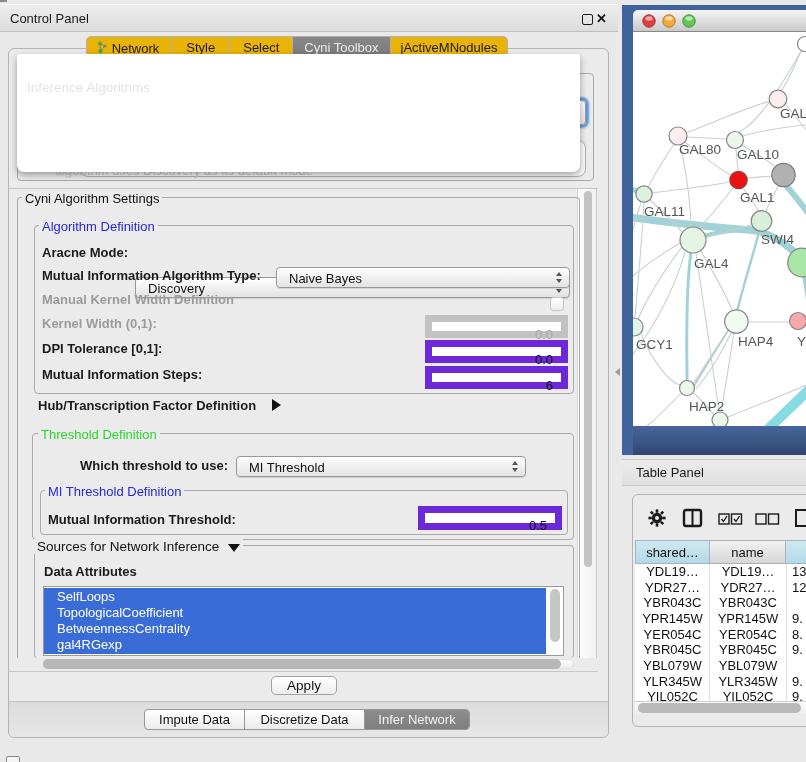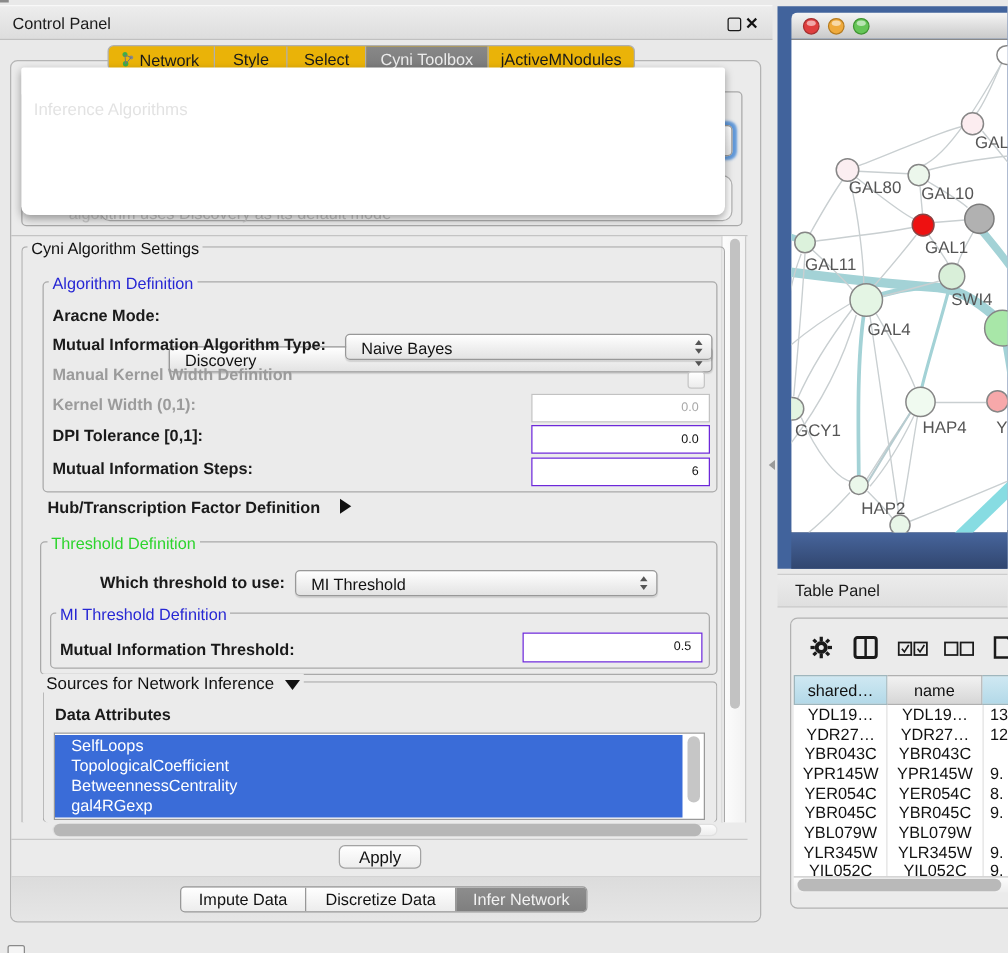--- a/index.html
+++ b/index.html
@@ -11,21 +11,21 @@
   .dis { color:#9b9b9b; }
   .combo { position:absolute; border:1px solid #989898; border-radius:4px;
     background:linear-gradient(#ffffff,#f2f2f2 45%,#e3e3e3); font-size:13px; color:#111;
     box-shadow:0 1px 1px rgba(0,0,0,0.12); }
   .combo .ct { position:absolute; left:12px; top:3px; }
   .arr { position:absolute; right:7px; display:flex; flex-direction:column; align-items:center; }
   .arr .up { display:block; width:0;height:0;border-left:3.5px solid transparent;border-right:3.5px solid transparent;
     border-bottom:4.5px solid #555; margin-bottom:2.5px; }
   .arr .dn { display:block; width:0;height:0;border-left:3.5px solid transparent;border-right:3.5px solid transparent;
     border-top:4.5px solid #555; }
-  .tf { position:absolute; background:#fff; border:1px solid #6d28d9; font-size:10px;
+  .tf { position:absolute; background:#fff; border:7px solid #6d28d9; font-size:13px;
     color:#111; text-align:right; padding:4.5px 8px 0 0; }
 </style>
 </head>
 <body>
 
 <div class="abs" style="left:0;top:0;width:7px;height:2px;background:#8a8a8a;"></div>
 <div class="abs" style="left:0;top:4px;width:618px;height:28px;background:linear-gradient(#ededed,#dddddd);border-top:1px solid #f8f8f8;border-bottom:1px solid #c0c0c0;">
   <span style="position:absolute;left:10px;top:6px;font-size:13px;color:#1a1a1a;">Control Panel</span>
   <span style="position:absolute;left:582px;top:9px;width:11px;height:11px;border:1.5px solid #1a1a1a;border-radius:2px;"></span>
   <span style="position:absolute;left:596px;top:6px;font-size:13px;font-weight:bold;color:#111;">✕</span>

